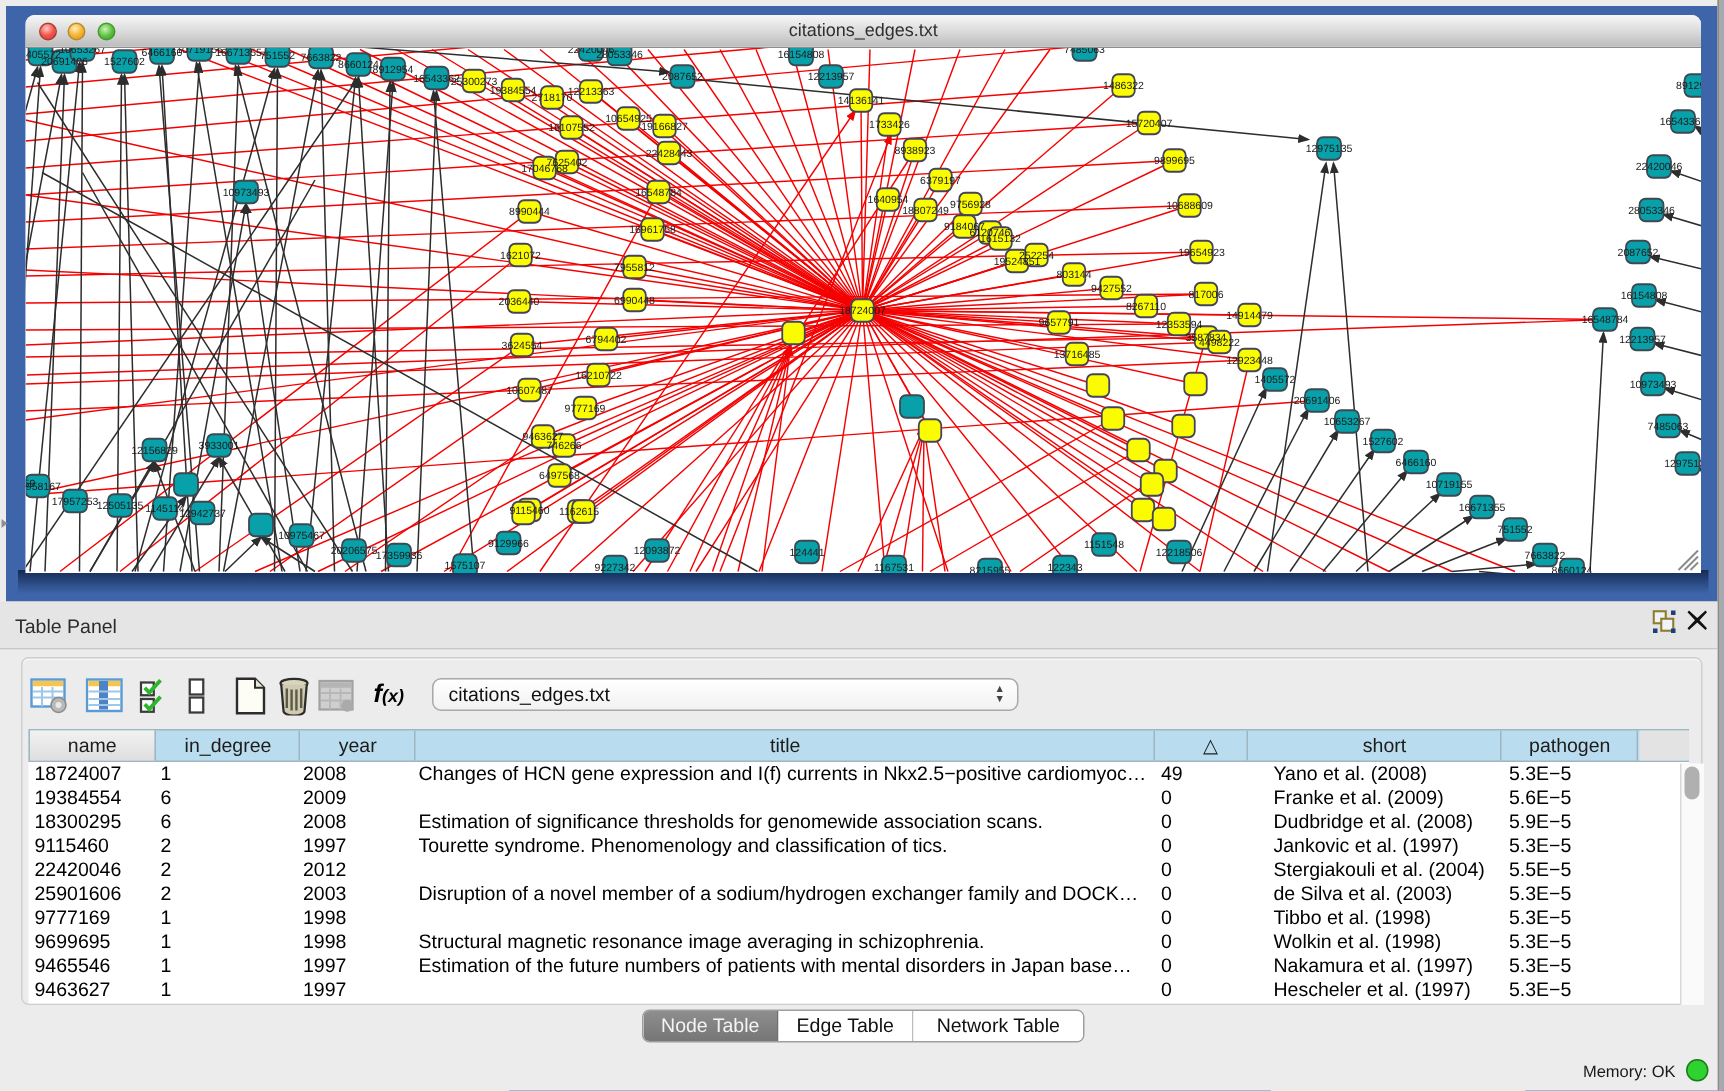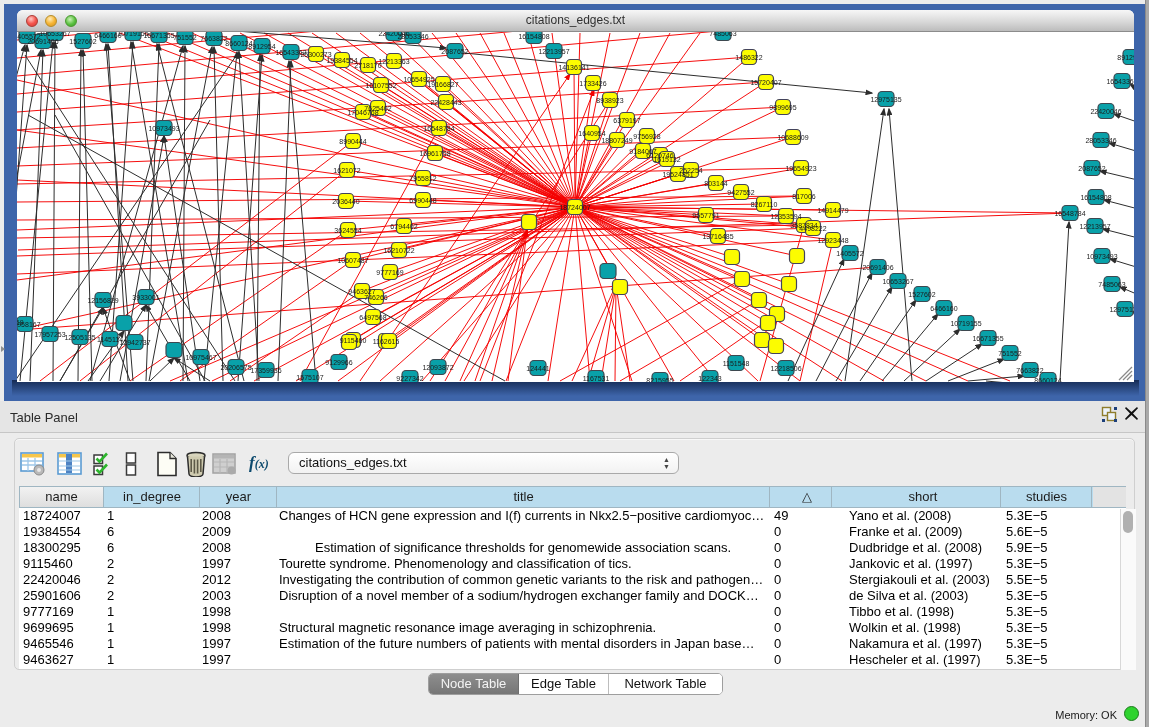--- a/index.html
+++ b/index.html
@@ -600,30 +600,30 @@
       <ellipse cx="13" cy="4.5" rx="9" ry="3" fill="#d8d5bd" stroke="#2c2c2c" stroke-width="1.5"></ellipse>
       <path d="M4.5 5.5 L6 23 a7 3 0 0 0 14 0 L21.5 5.5" fill="#cfcbb0" stroke="#2c2c2c" stroke-width="1.5"></path>
       <path d="M8.2 8 v13 M11.4 8.6 v14 M14.6 8.6 v14 M17.8 8 v13" stroke="#5d5a48" stroke-width="1.6"></path>
     </svg>
     <svg class="ticon" style="left:197px" width="26" height="26" viewBox="0 0 26 26" opacity="0.8">
       <rect x="1" y="3" width="22" height="19" fill="#c9c9c9" stroke="#909090" stroke-width="1.5"></rect>
       <rect x="2" y="4" width="20" height="3.5" fill="#a8a8a8"></rect>
       <path d="M2 11 h20 M2 16 h20 M8 8 v14 M15 8 v14" stroke="#aaaaaa" stroke-width="1.2" fill="none"></path>
       <circle cx="19.5" cy="19.5" r="4" fill="#9a9a9a"></circle>
     </svg>
-    <div class="ticon" style="left:234px; top:14px; position:absolute; font-family:Liberation Serif, serif; font-style:italic; font-weight:bold; font-size:17px; color:#0c4a6e;">f<span style="font-size:12px">(x)</span></div>
+    <div class="ticon" style="left:234px; top:14px; position:absolute; font-family:Liberation Sans, sans-serif; font-style:italic; font-weight:bold; font-size:17px; color:#000000;">f<span style="font-size:12px">(x)</span></div>
     <div id="dropdown">citations_edges.txt<div class="stepper">▲<br>▼</div></div>
     <div id="thead">
       <div class="hcell" style="left:0; width:84px; background:linear-gradient(#f2f2f2,#dedede);">name</div>
       <div class="hcell" style="left:85px; width:95px;">in_degree</div>
       <div class="hcell" style="left:181px; width:76px;">year</div>
       <div class="hcell" style="left:258px; width:492px;">title</div>
       <div class="hcell" style="left:751px; width:61px;padding-left:12px;">△ out_de…</div>
       <div class="hcell" style="left:826px; width:155px;">short</div>
-      <div class="hcell" style="left:982px; width:90px;">studies</div>
+      <div class="hcell" style="left:982px; width:90px;">pathogen</div>
       <div class="hcell" style="left:1073px; width:33px; border-right:none; background:#e3e3e3;"></div>
     </div>
     <div id="tdata">
 <div class="trow" style="top:-0.5px">
           <span style="left:4px">18724007</span>
           <span style="left:88px">1</span>
           <span style="left:183px">2008</span>
           <span style="left:260px; max-width:492px; overflow:hidden; display:inline-block;">Changes of HCN gene expression and I(f) currents in Nkx2.5−positive cardiomyoc…</span>
           <span style="left:755px">49</span>
           <span style="left:830px">Yano et al. (2008)</span>
@@ -634,41 +634,40 @@
           <span style="left:88px">6</span>
           <span style="left:183px">2009</span>
           <span style="left:755px">0</span>
           <span style="left:830px">Franke et al. (2009)</span>
           <span style="left:987px">5.6E−5</span>
         </div>
 <div class="trow" style="top:31.7px">
           <span style="left:4px">18300295</span>
           <span style="left:88px">6</span>
           <span style="left:183px">2008</span>
-          <span style="left:260px; max-width:492px; overflow:hidden; display:inline-block;margin-left:36px;">Estimation of significance thresholds for genomewide association scans.</span>
+          <span style="left:260px; max-width:492px; overflow:hidden; display:inline-block;">Estimation of significance thresholds for genomewide association scans.</span>
           <span style="left:755px">0</span>
           <span style="left:830px">Dudbridge et al. (2008)</span>
           <span style="left:987px">5.9E−5</span>
         </div>
 <div class="trow" style="top:47.8px">
           <span style="left:4px">9115460</span>
           <span style="left:88px">2</span>
           <span style="left:183px">1997</span>
           <span style="left:260px; max-width:492px; overflow:hidden; display:inline-block;">Tourette syndrome. Phenomenology and classification of tics.</span>
           <span style="left:755px">0</span>
           <span style="left:830px">Jankovic et al. (1997)</span>
           <span style="left:987px">5.3E−5</span>
         </div>
 <div class="trow" style="top:63.9px">
           <span style="left:4px">22420046</span>
           <span style="left:88px">2</span>
           <span style="left:183px">2012</span>
-          <span style="left:260px; max-width:492px; overflow:hidden; display:inline-block;">Investigating the contribution of common genetic variants to the risk and pathogen…</span>
-          <span style="left:755px">0</span>
-          <span style="left:830px">Stergiakouli et al. (2003)</span>
+          <span style="left:755px">0</span>
+          <span style="left:830px">Stergiakouli et al. (2004)</span>
           <span style="left:987px">5.5E−5</span>
         </div>
 <div class="trow" style="top:80.0px">
           <span style="left:4px">25901606</span>
           <span style="left:88px">2</span>
           <span style="left:183px">2003</span>
           <span style="left:260px; max-width:492px; overflow:hidden; display:inline-block;">Disruption of a novel member of a sodium/hydrogen exchanger family and DOCK…</span>
           <span style="left:755px">0</span>
           <span style="left:830px">de Silva et al. (2003)</span>
           <span style="left:987px">5.3E−5</span>

